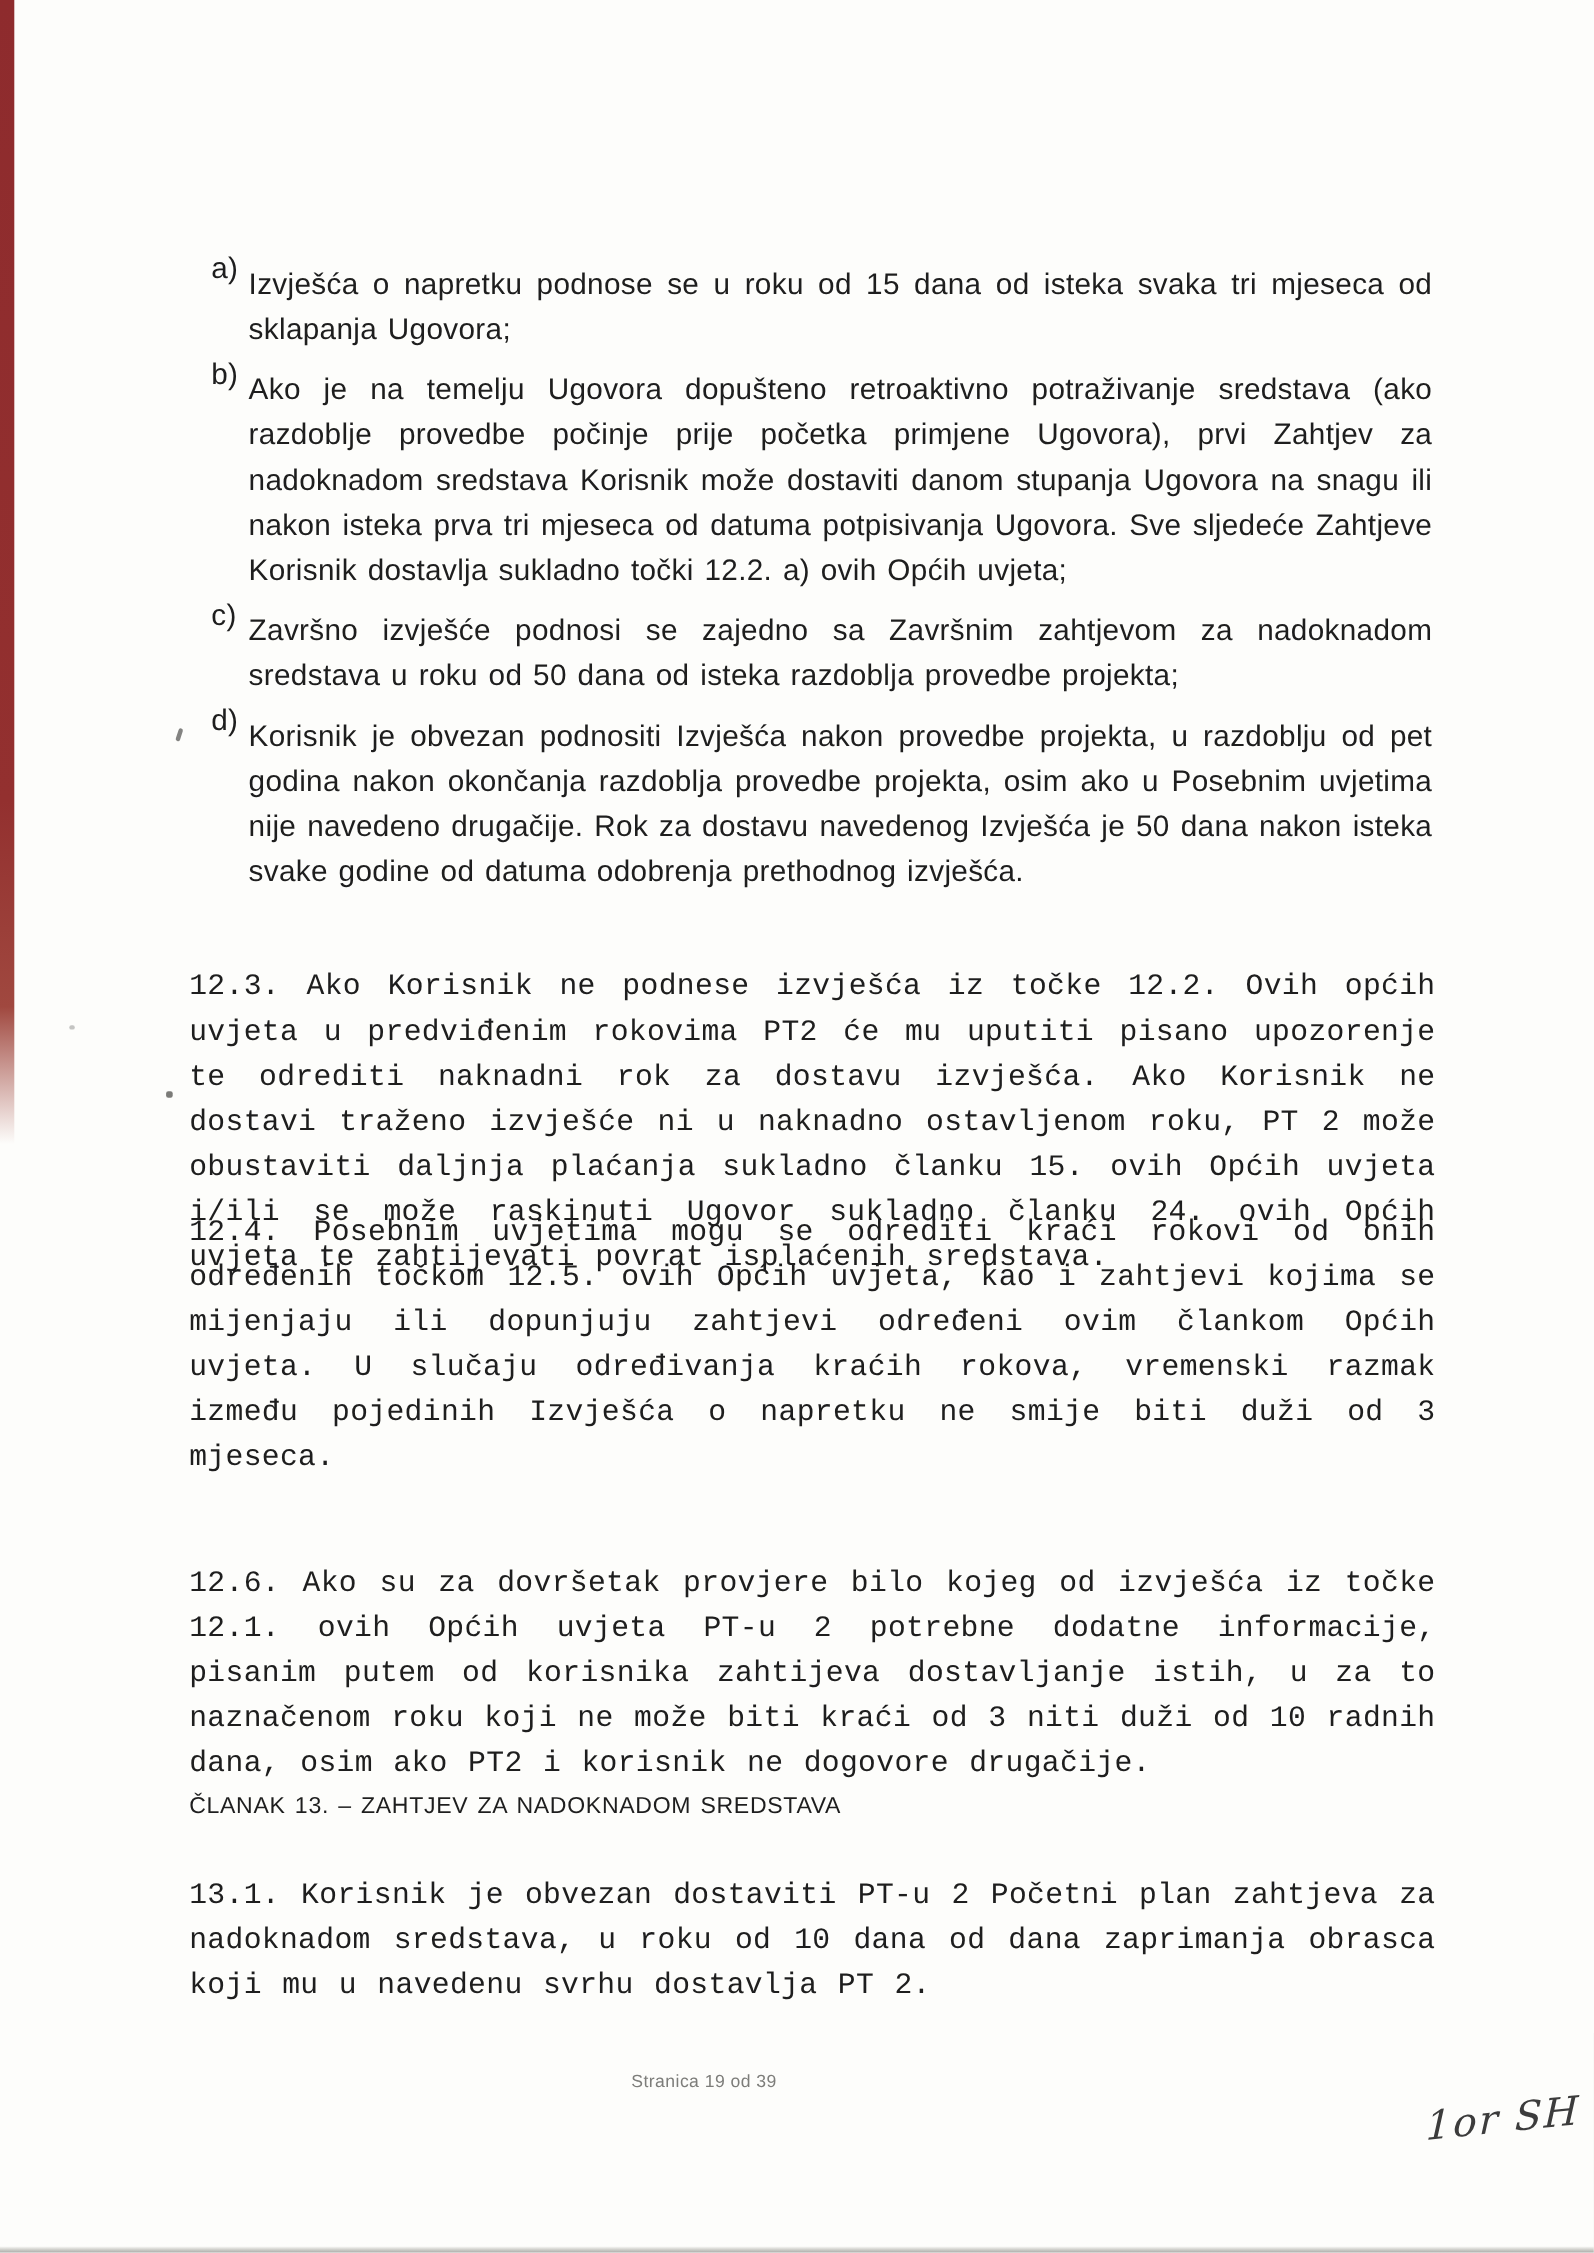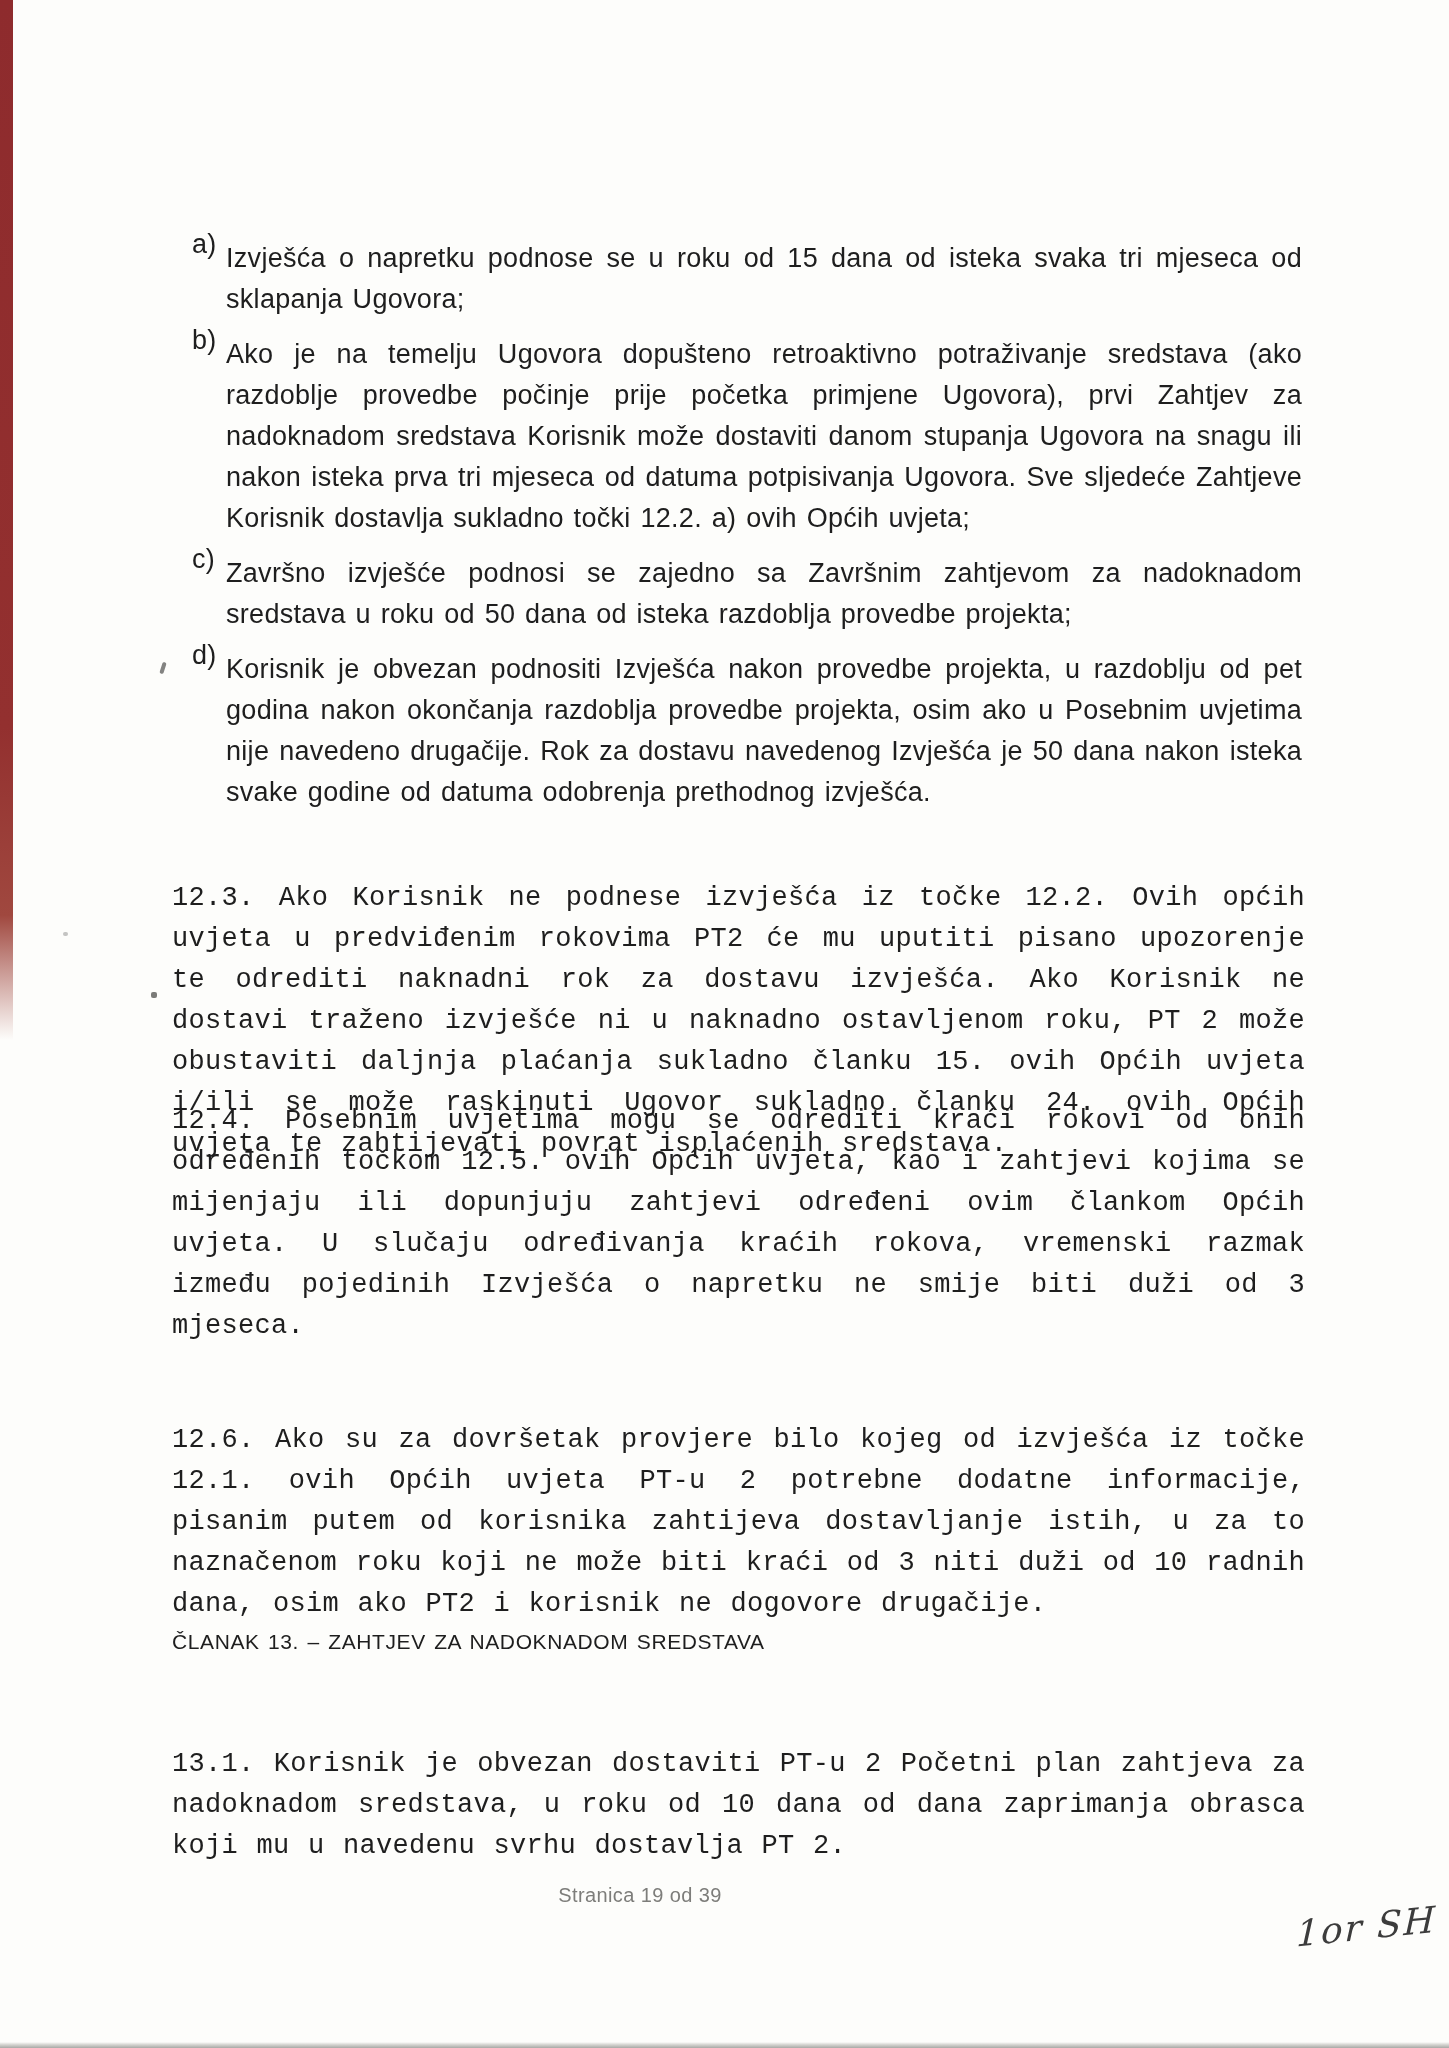--- a/index.html
+++ b/index.html
@@ -71,27 +71,27 @@
   .article-heading {
     position: absolute;
     left: 172px;
     right: 144px;
     top: 1630px;
     font-size: 21px;
     letter-spacing: 0.6px;
     word-spacing: 2px;
     white-space: nowrap;
   }
-  .para-13-1 { top: 1744px; }
+  .para-13-1 { top: 1704px; }
   .footer {
     position: absolute;
     left: 470px;
     width: 340px;
     top: 1884px;
-    font-size: 20px;
+    font-size: 16px;
     letter-spacing: 0.4px;
     color: #7d7d7a;
     text-align: center;
   }
   .handwriting {
     position: absolute;
     left: 1296px;
     top: 1906px;
     font-family: "DejaVu Serif", serif;
     font-style: italic;

